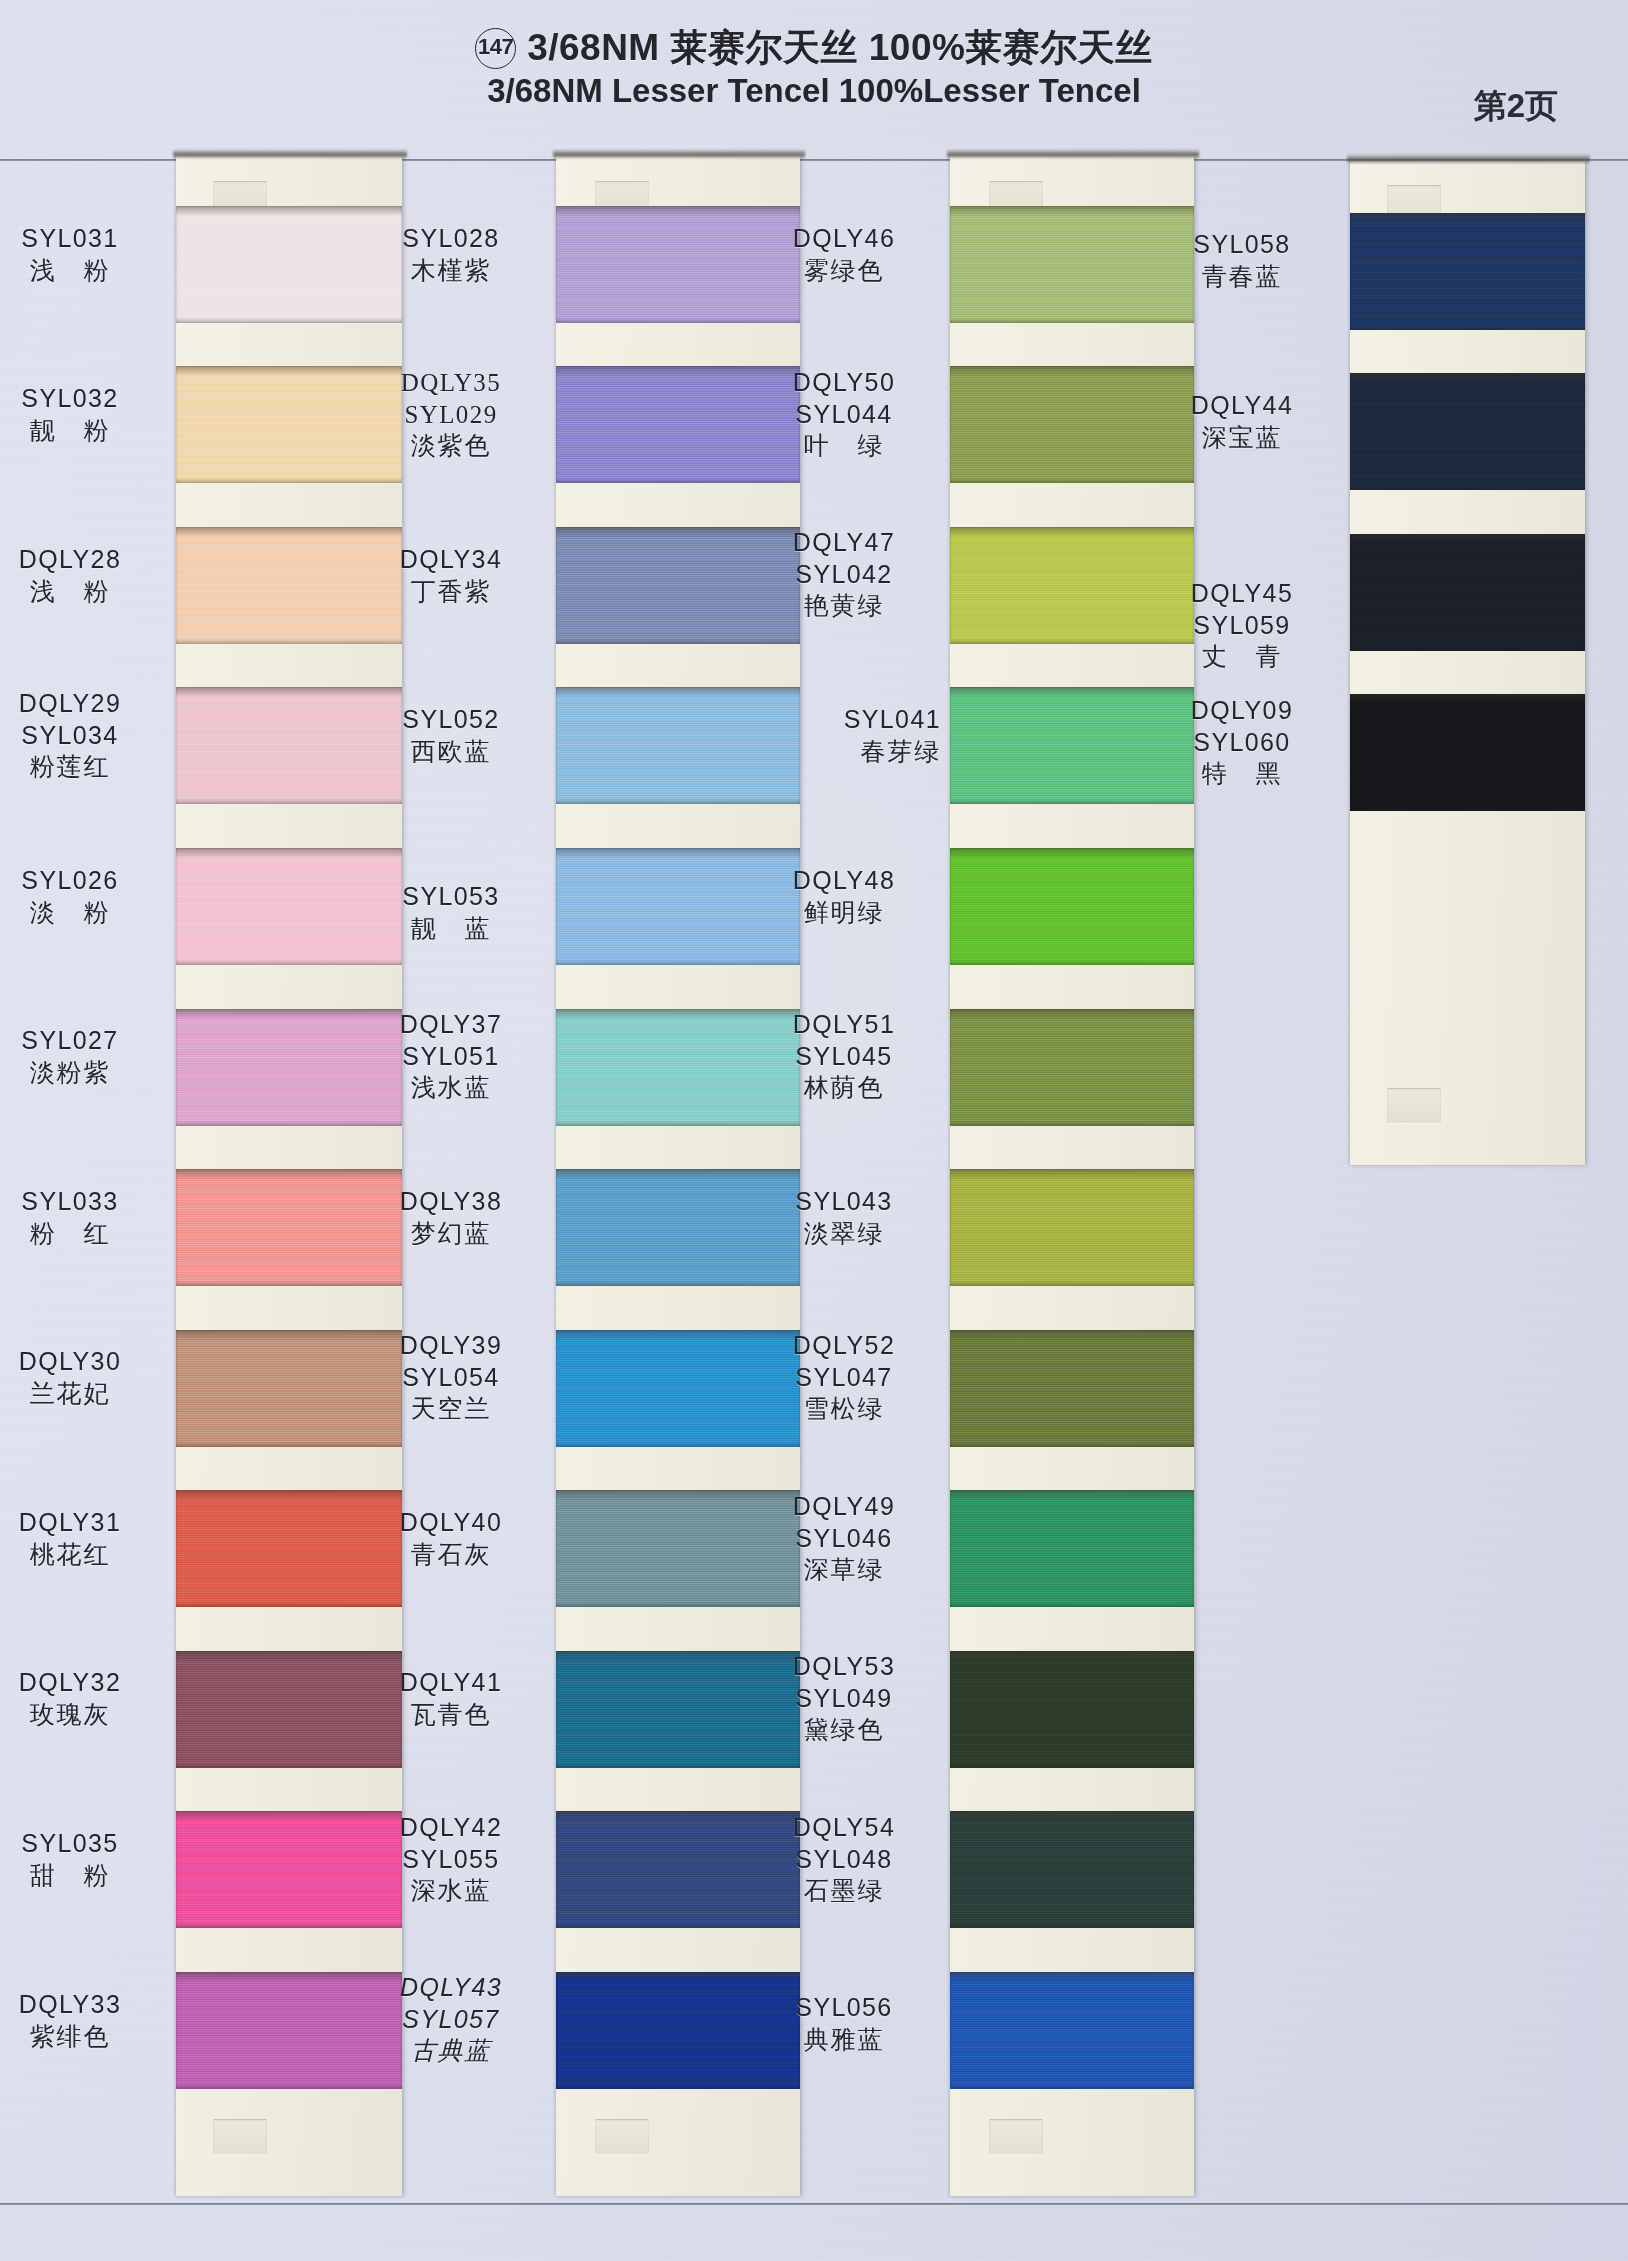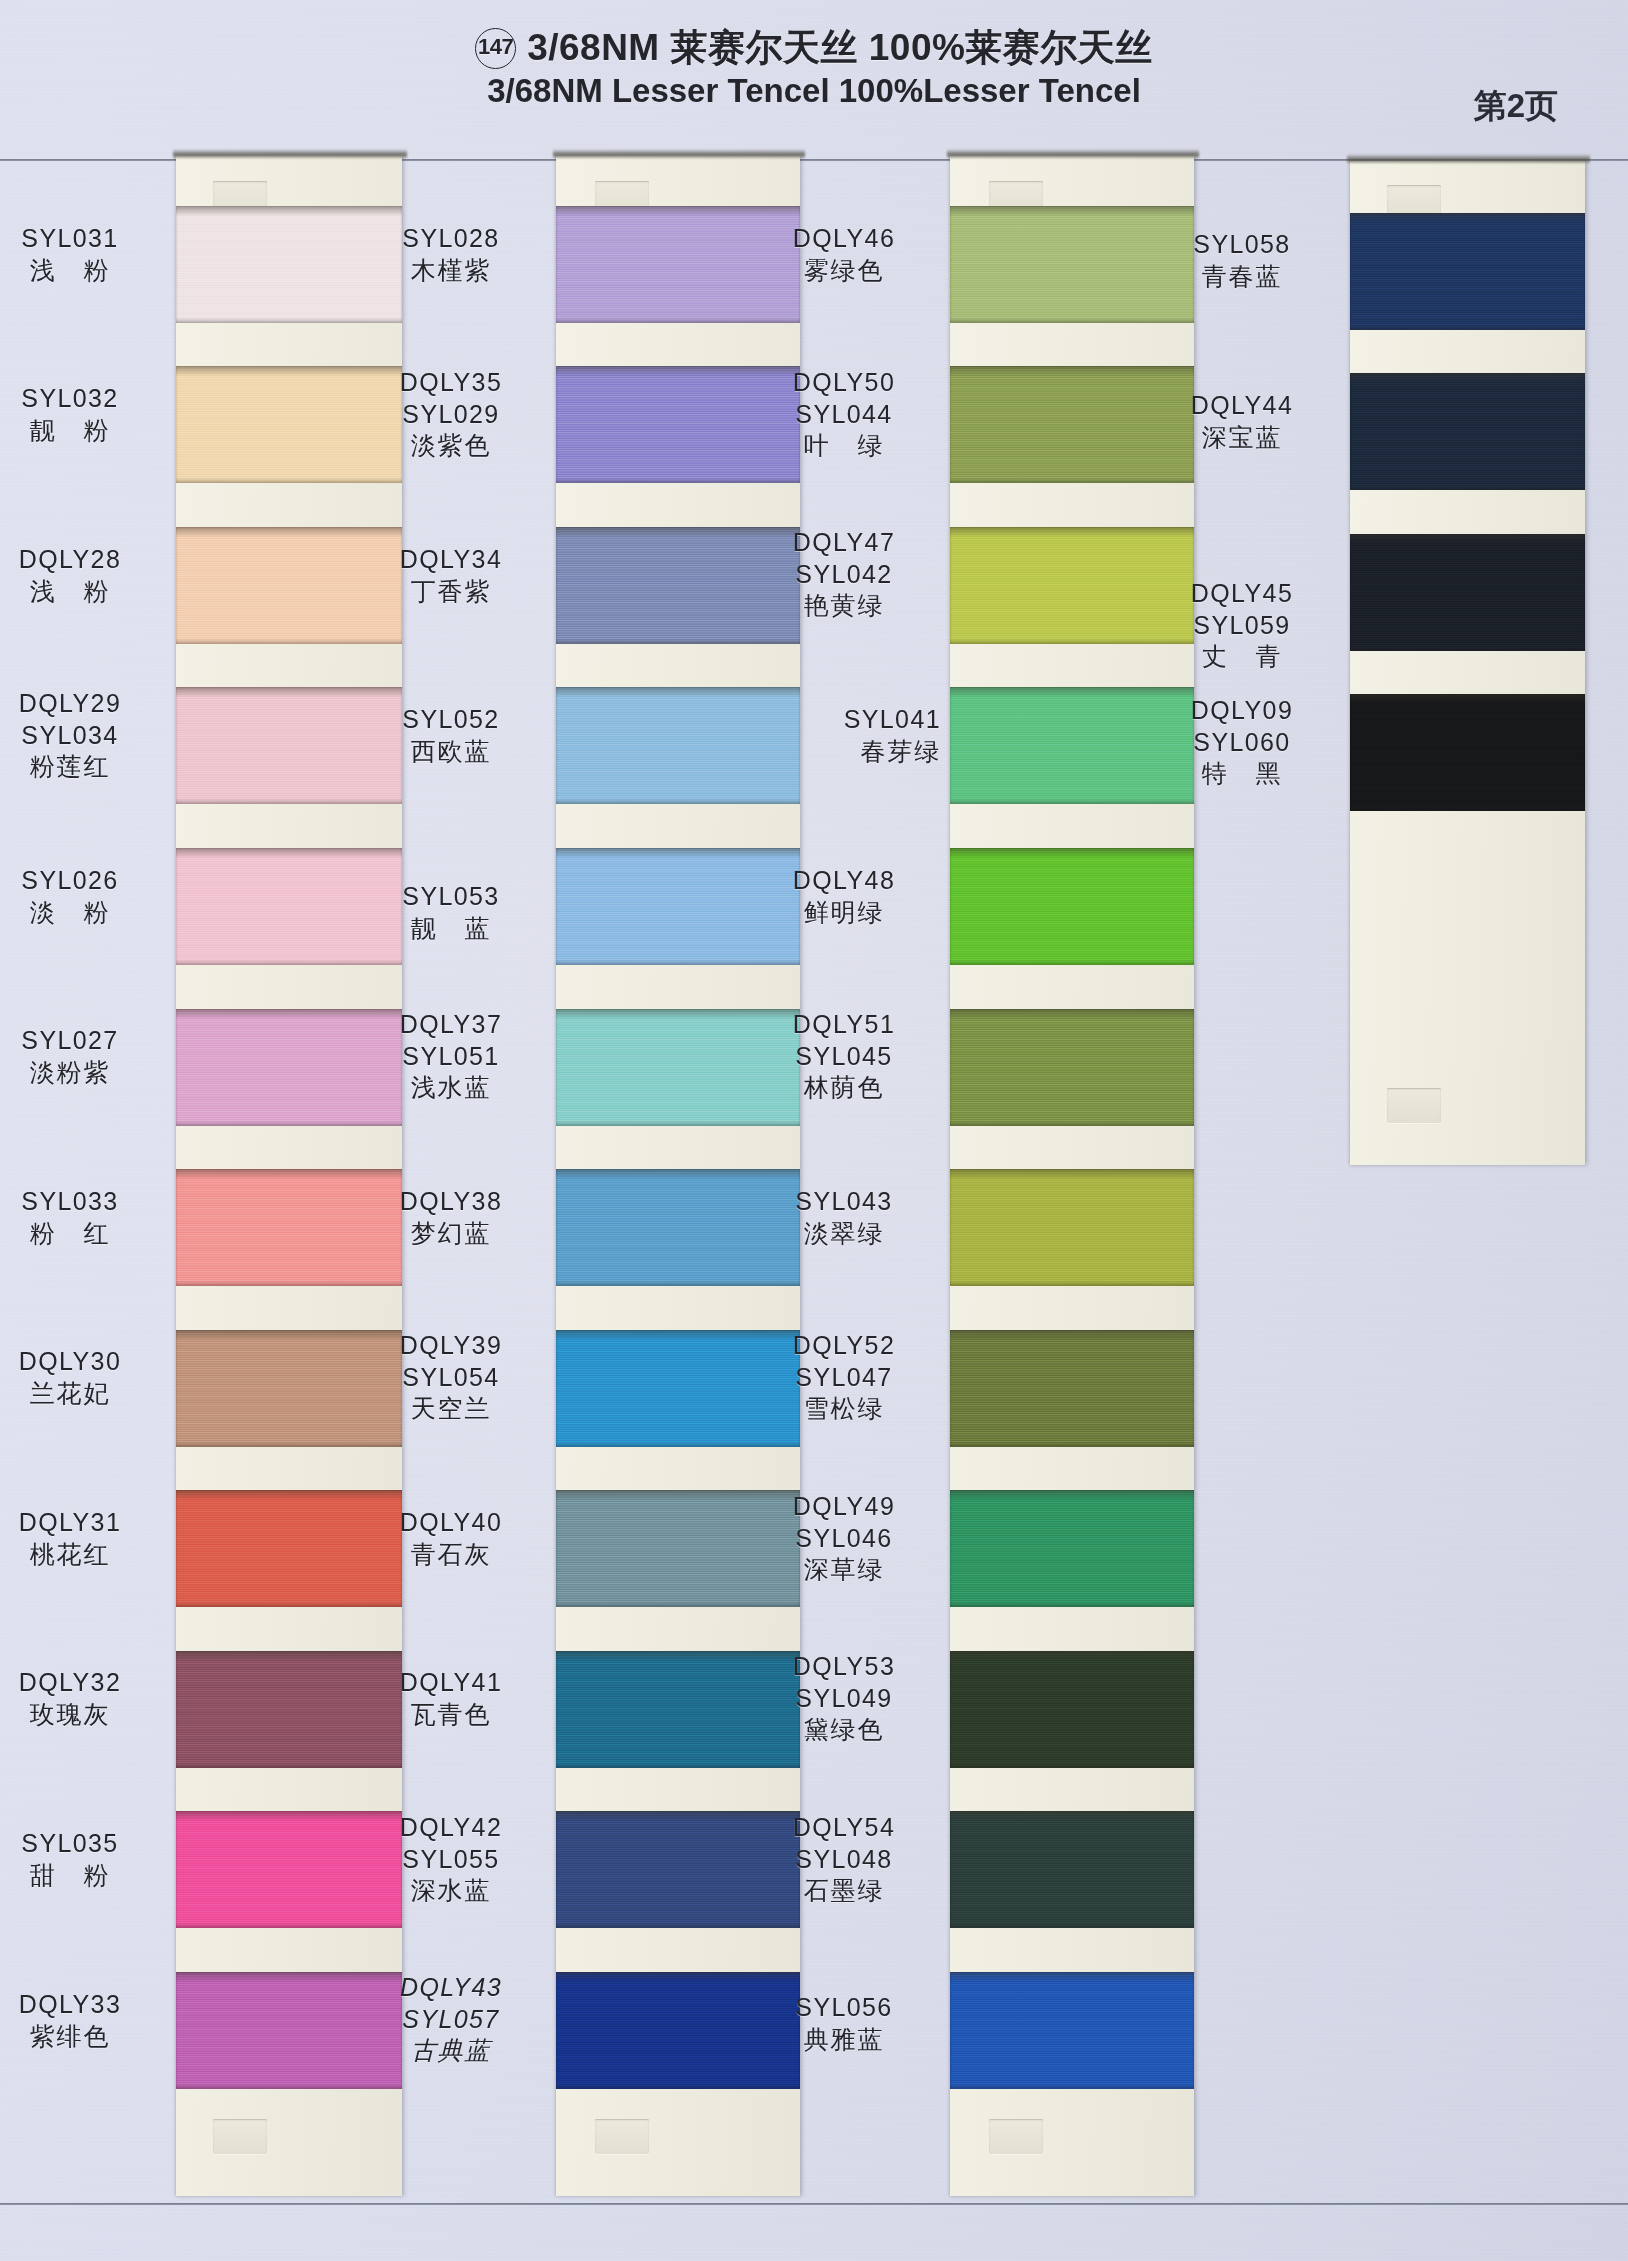--- a/index.html
+++ b/index.html
@@ -253,21 +253,21 @@
     </div>
     <div class="label" style="right: 1080px; width: 194px; top: 223px;">
       <div class="code">SYL028</div>
       <div class="cname">木槿紫</div>
     </div>
     <div class="band" style="left: 556px; width: 244px; top: 366px; height: 117px; background: rgb(141, 135, 207);">
       <div class="threads"></div>
       <div class="top-shade"></div>
       <div class="bot-shade"></div>
     </div>
-    <div class="label" style="right: 1080px; width: 194px; top: 367px;">
+    <div class="label" style="right: 1080px; width: 194px; top: 367px; font-family: Liberation Serif, serif;">
       <div class="code">DQLY35</div>
       <div class="code">SYL029</div>
       <div class="cname">淡紫色</div>
     </div>
     <div class="band" style="left: 556px; width: 244px; top: 527px; height: 117px; background: rgb(126, 140, 181);">
       <div class="threads"></div>
       <div class="top-shade"></div>
       <div class="bot-shade"></div>
     </div>
     <div class="label" style="right: 1080px; width: 194px; top: 544px;">

